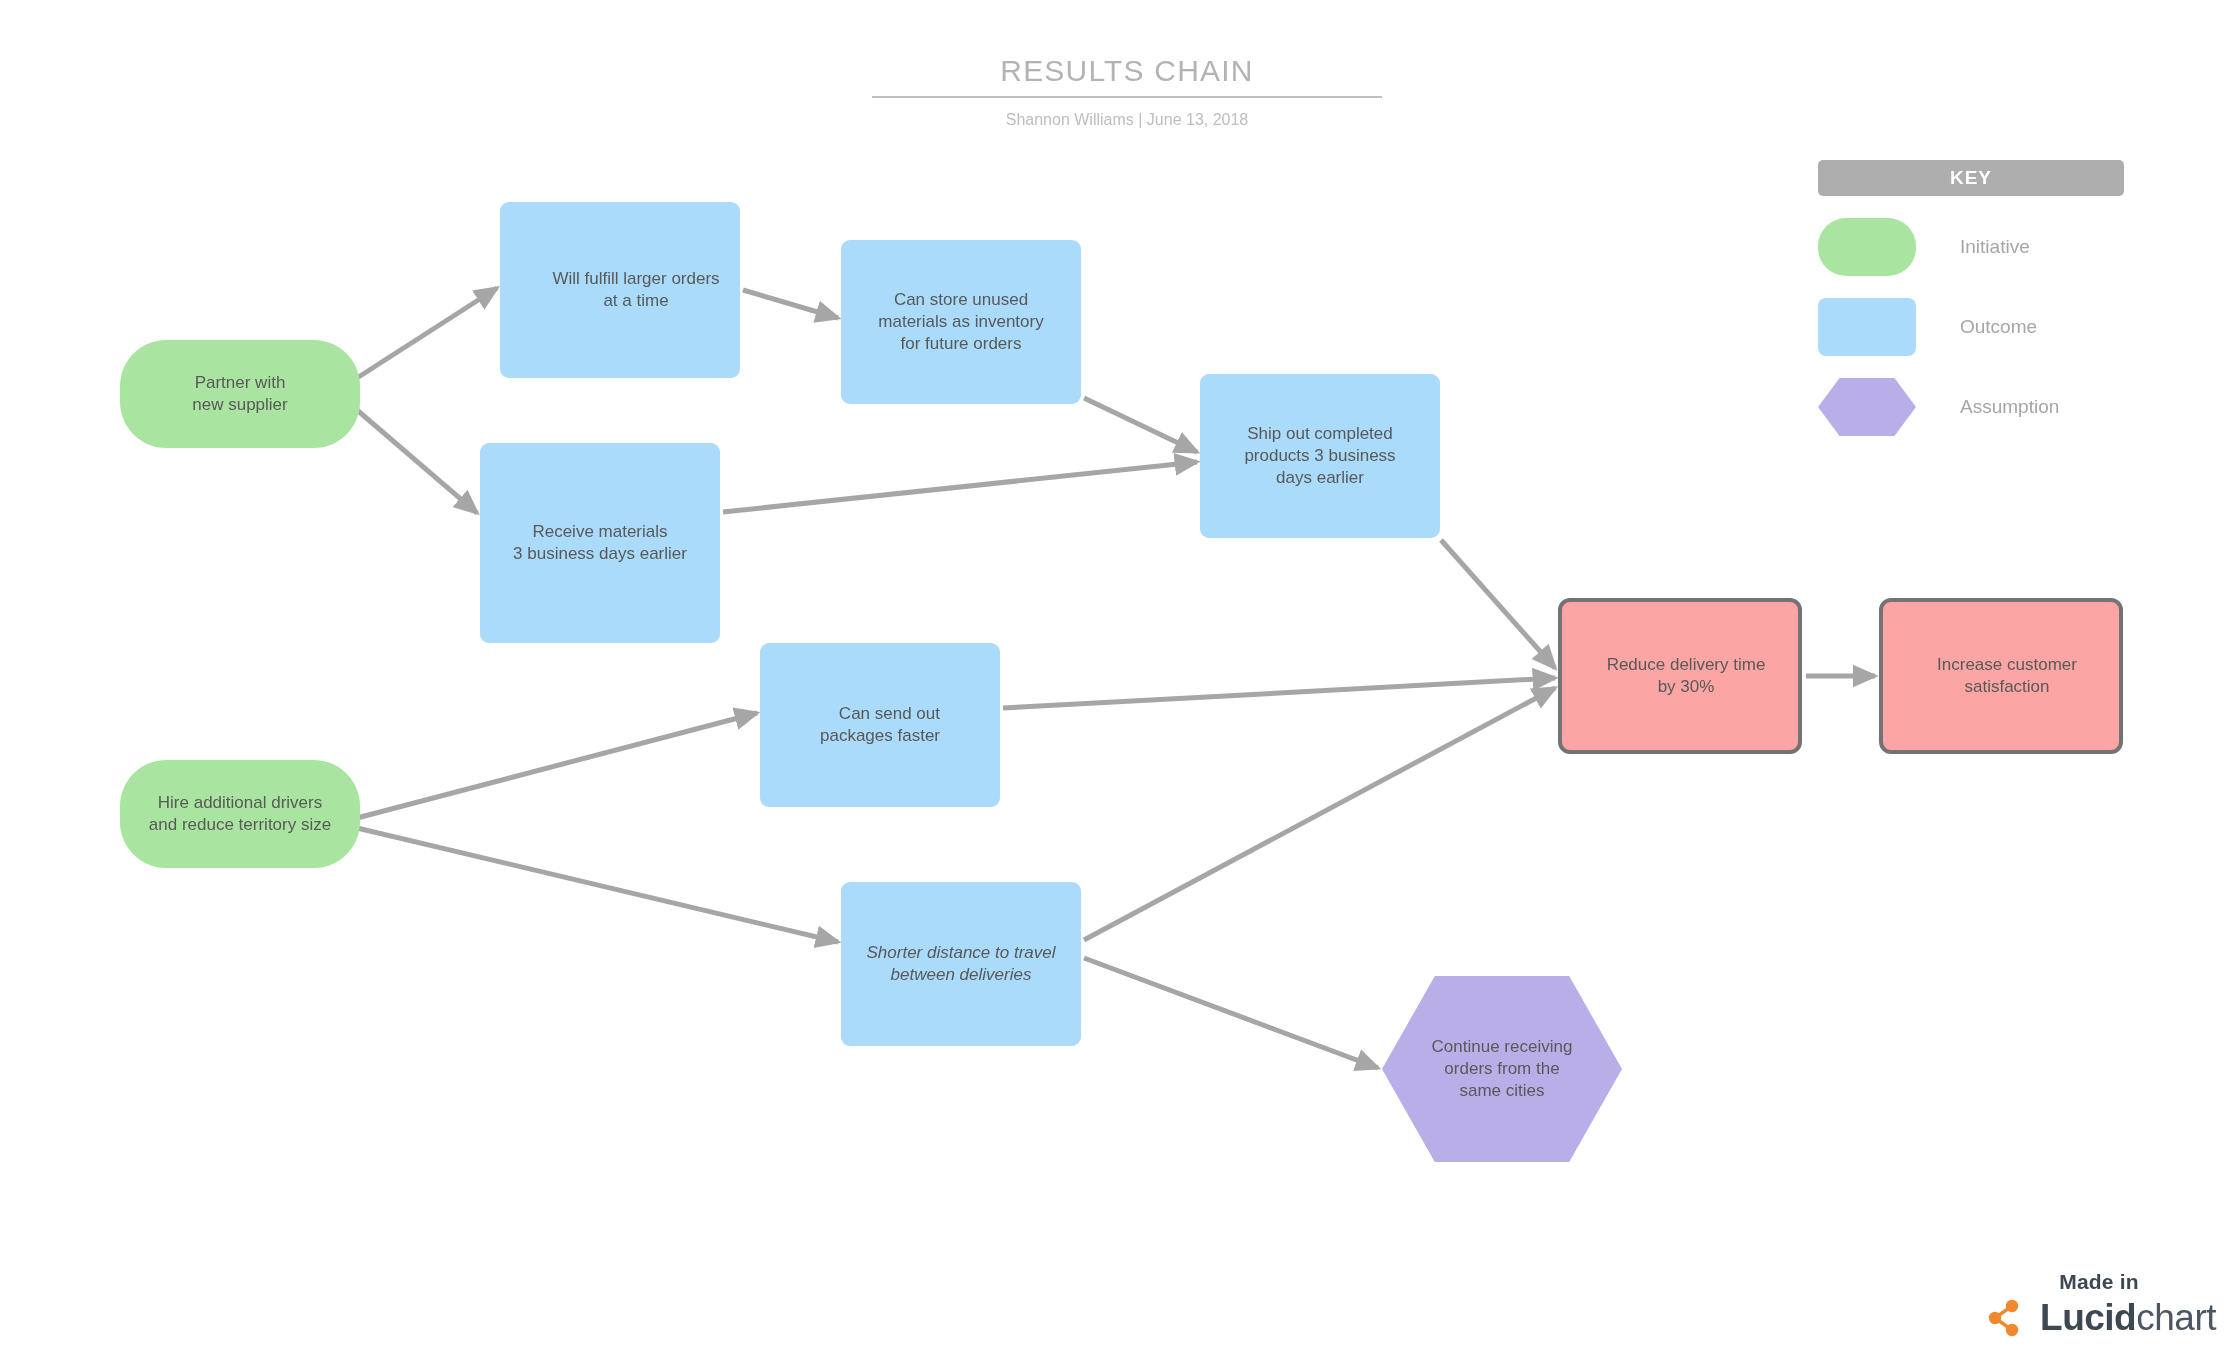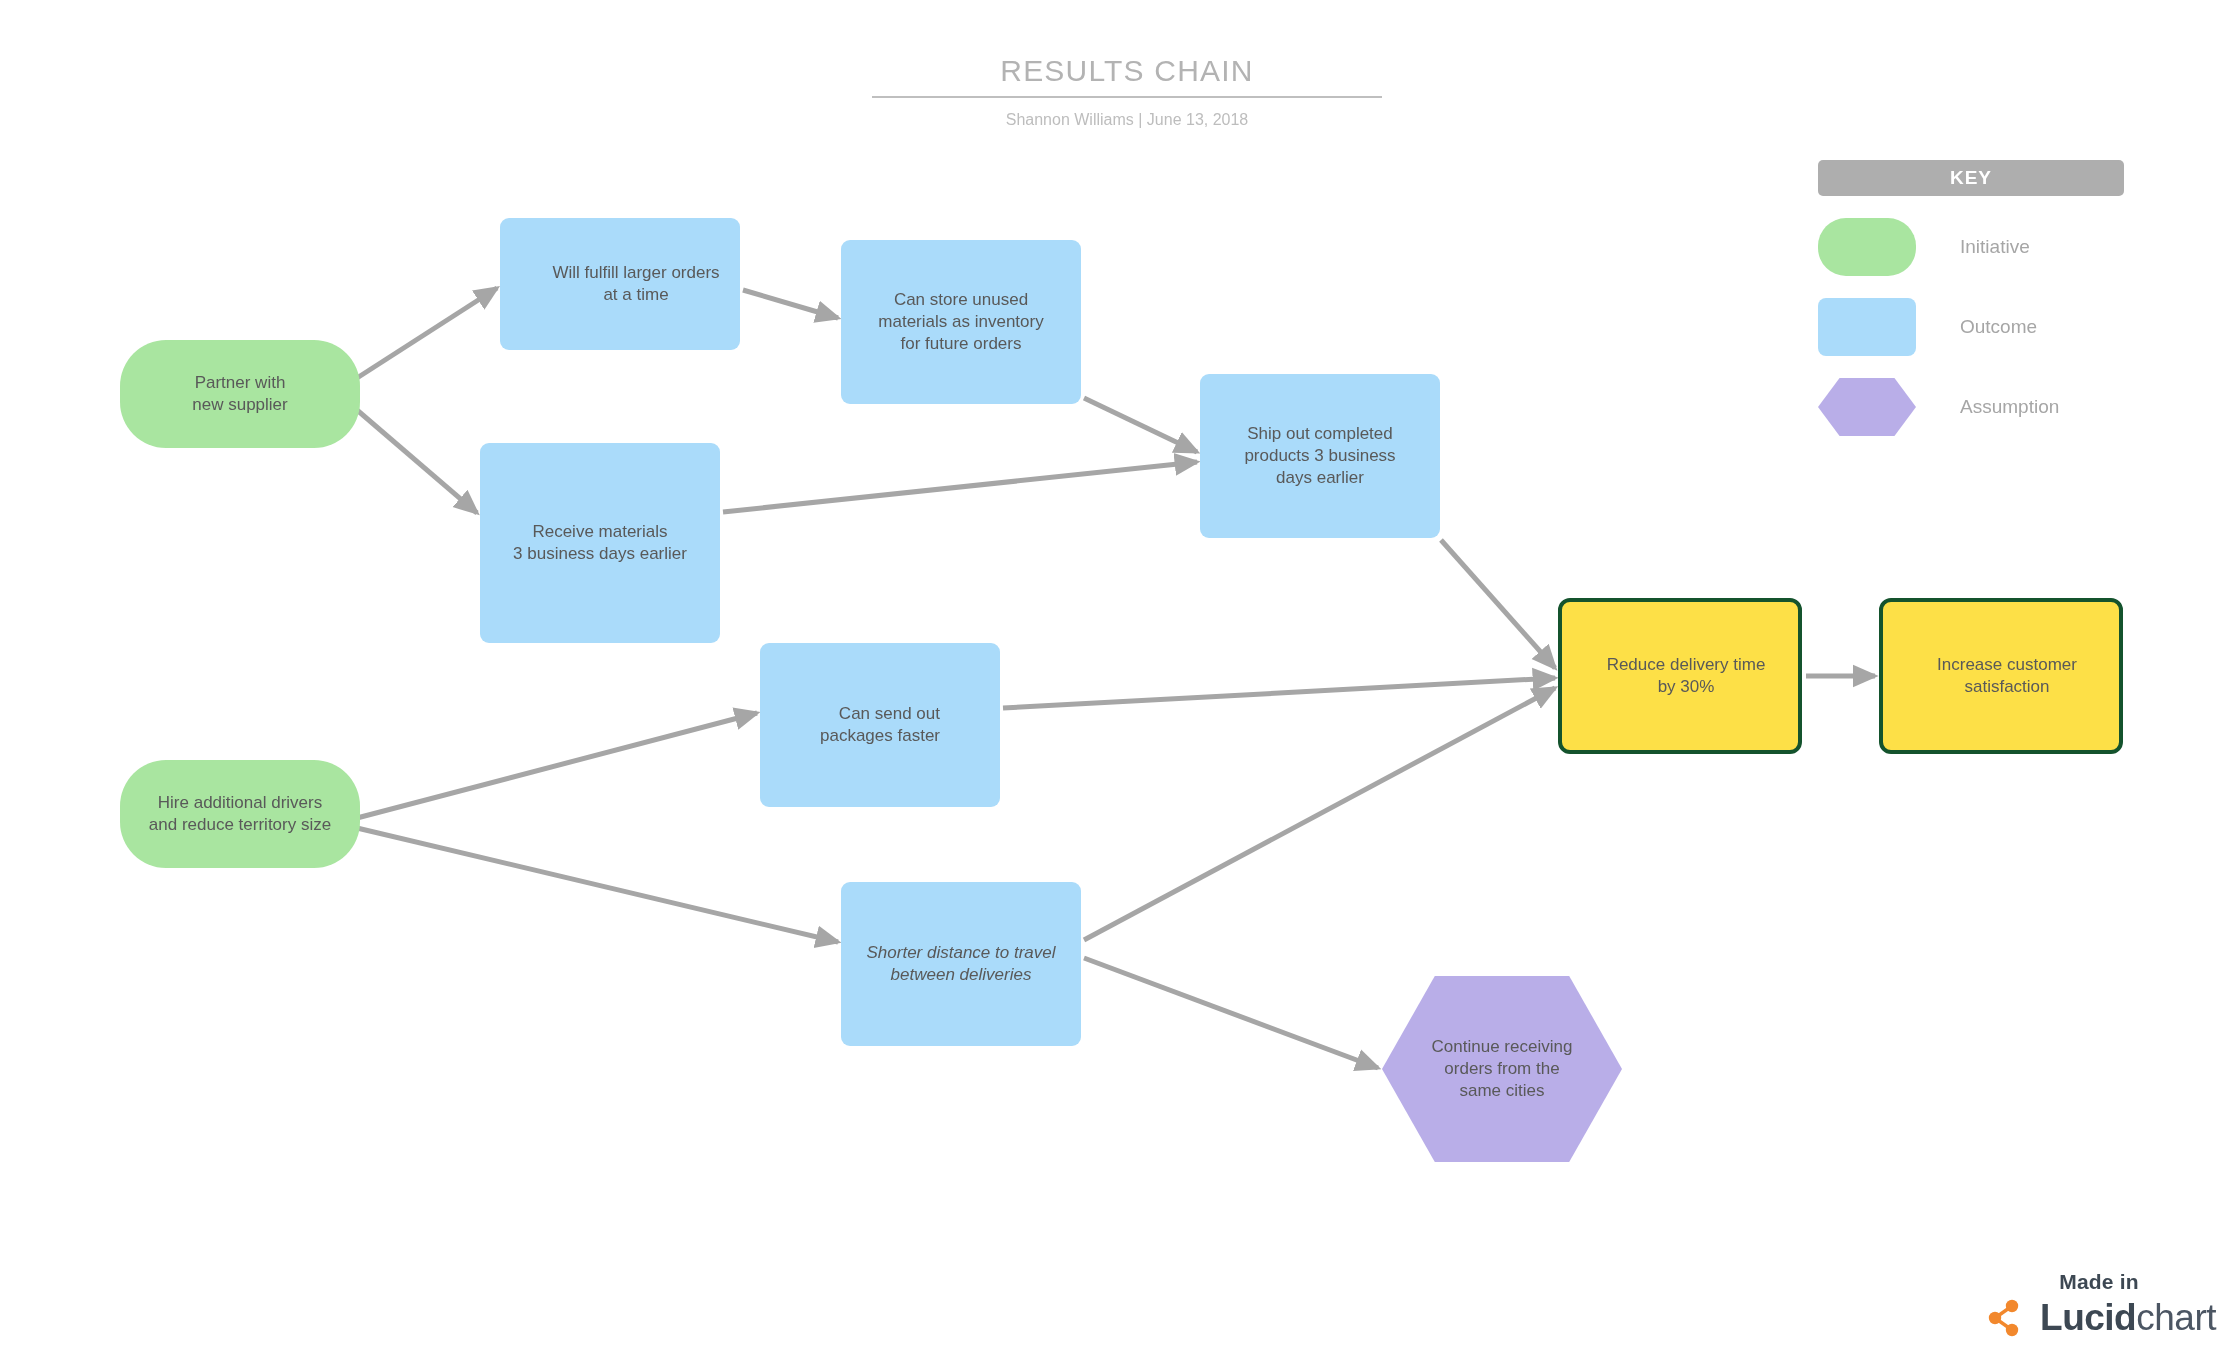--- a/index.html
+++ b/index.html
@@ -71,22 +71,22 @@
   }
   .node.initiative {
     background: #a9e5a0;
     border-radius: 46px;
   }
   .node.outcome {
     background: #aadbfa;
     border-radius: 9px;
   }
   .node.outcome-goal {
-    background: #fde047;
-    border: 4px solid #14532d;
+    background: #fca5a5;
+    border: 4px solid #737373;
     border-radius: 12px;
     padding-left: 24px;
   }
   .node.assumption {
     background: #b9aee8;
     clip-path: polygon(22% 0%, 78% 0%, 100% 50%, 78% 100%, 22% 100%, 0% 50%);
     border-radius: 0;
   }
 
   
@@ -189,21 +189,21 @@
       <line x1="1003" y1="708" x2="1555" y2="678"></line>
       <line x1="1084" y1="940" x2="1555" y2="688"></line>
       <line x1="1084" y1="958" x2="1378" y2="1068"></line>
       <line x1="1806" y1="676" x2="1875" y2="676"></line>
     </g>
   </svg>
 
   <div class="node initiative" style="left:120px; top:340px; width:240px; height:108px;">Partner with
 new supplier</div>
 
-  <div class="node outcome" style="left:500px; top:218px; width:240px; height:132px;padding-left:44px;">Will fulfill larger orders
+  <div class="node outcome" style="left:500px; top:202px; width:240px; height:176px;padding-left:44px;">Will fulfill larger orders
 at a time</div>
 
   <div class="node outcome" style="left:841px; top:240px; width:240px; height:164px;">Can store unused
 materials as inventory
 for future orders</div>
 
   <div class="node outcome" style="left:480px; top:443px; width:240px; height:200px;">Receive materials
 3 business days earlier</div>
 
   <div class="node outcome" style="left:1200px; top:374px; width:240px; height:164px;">Ship out completed

